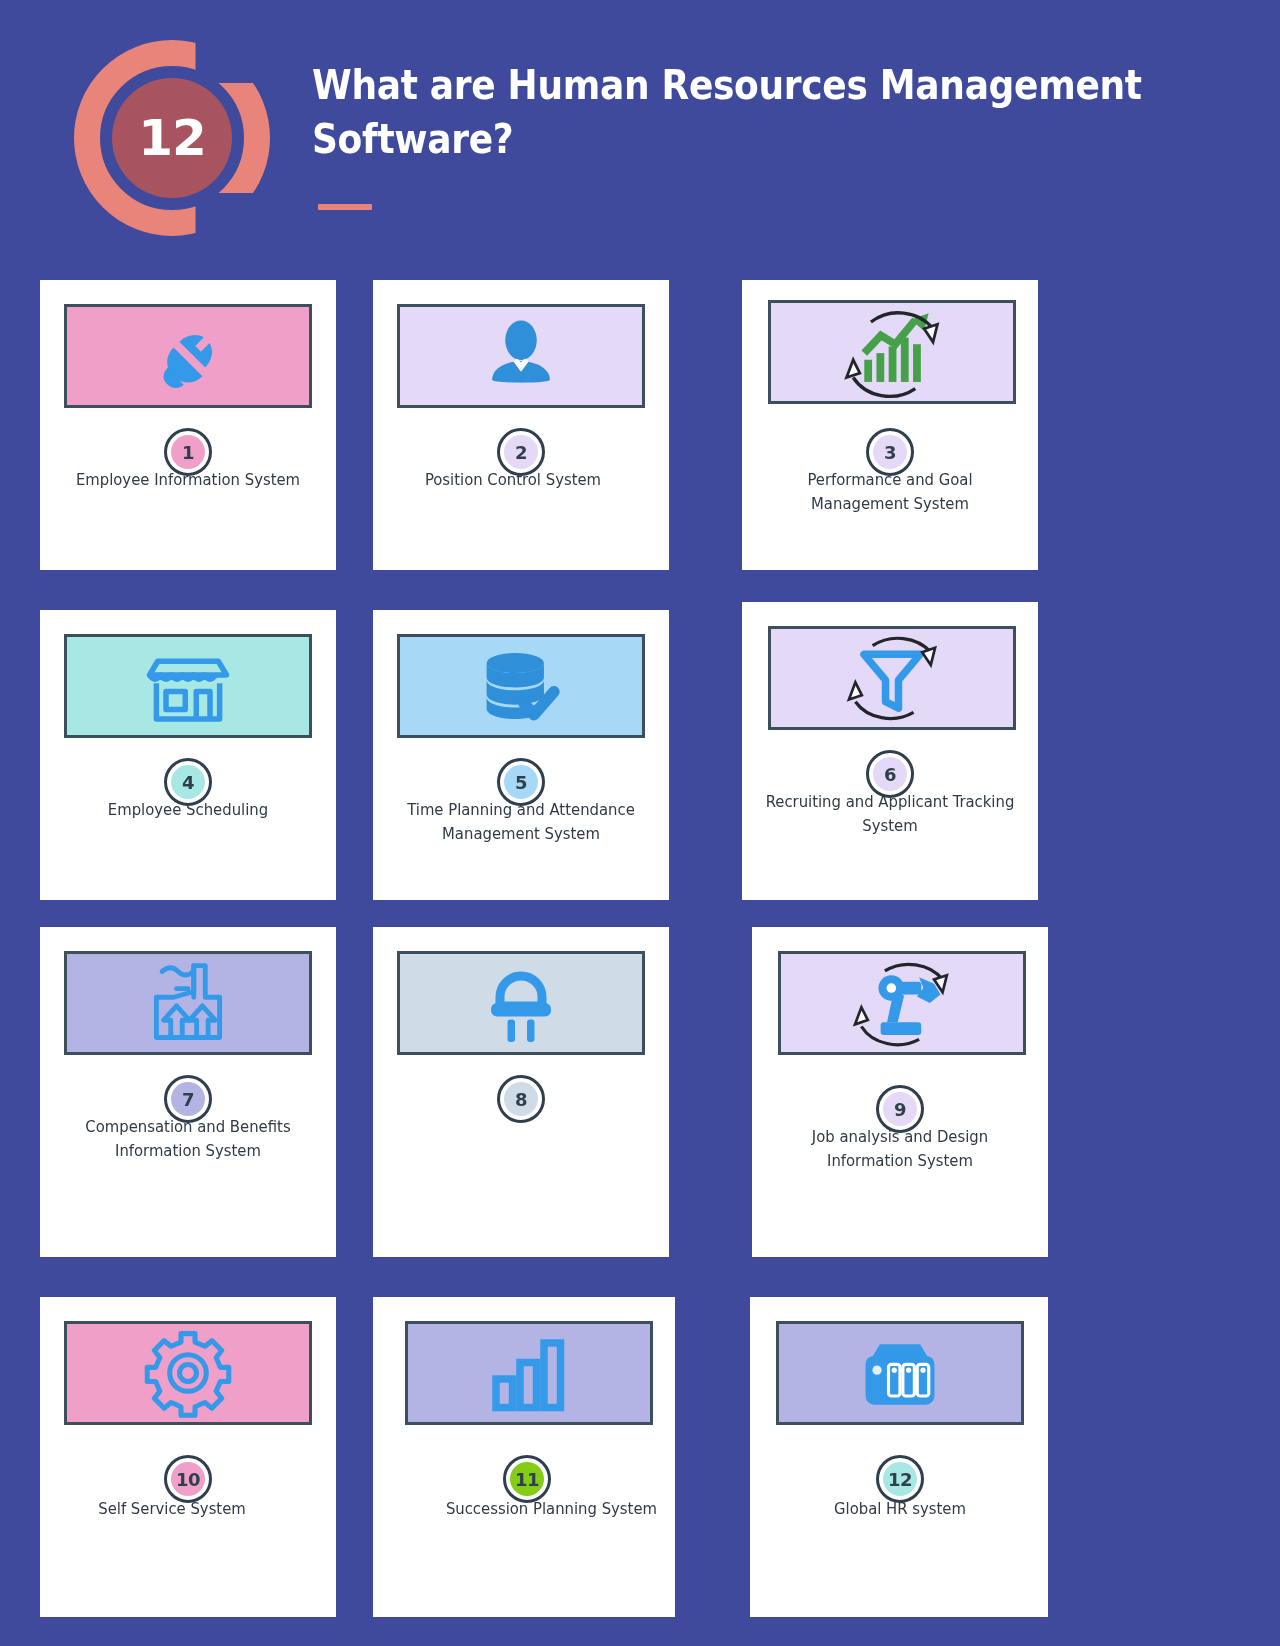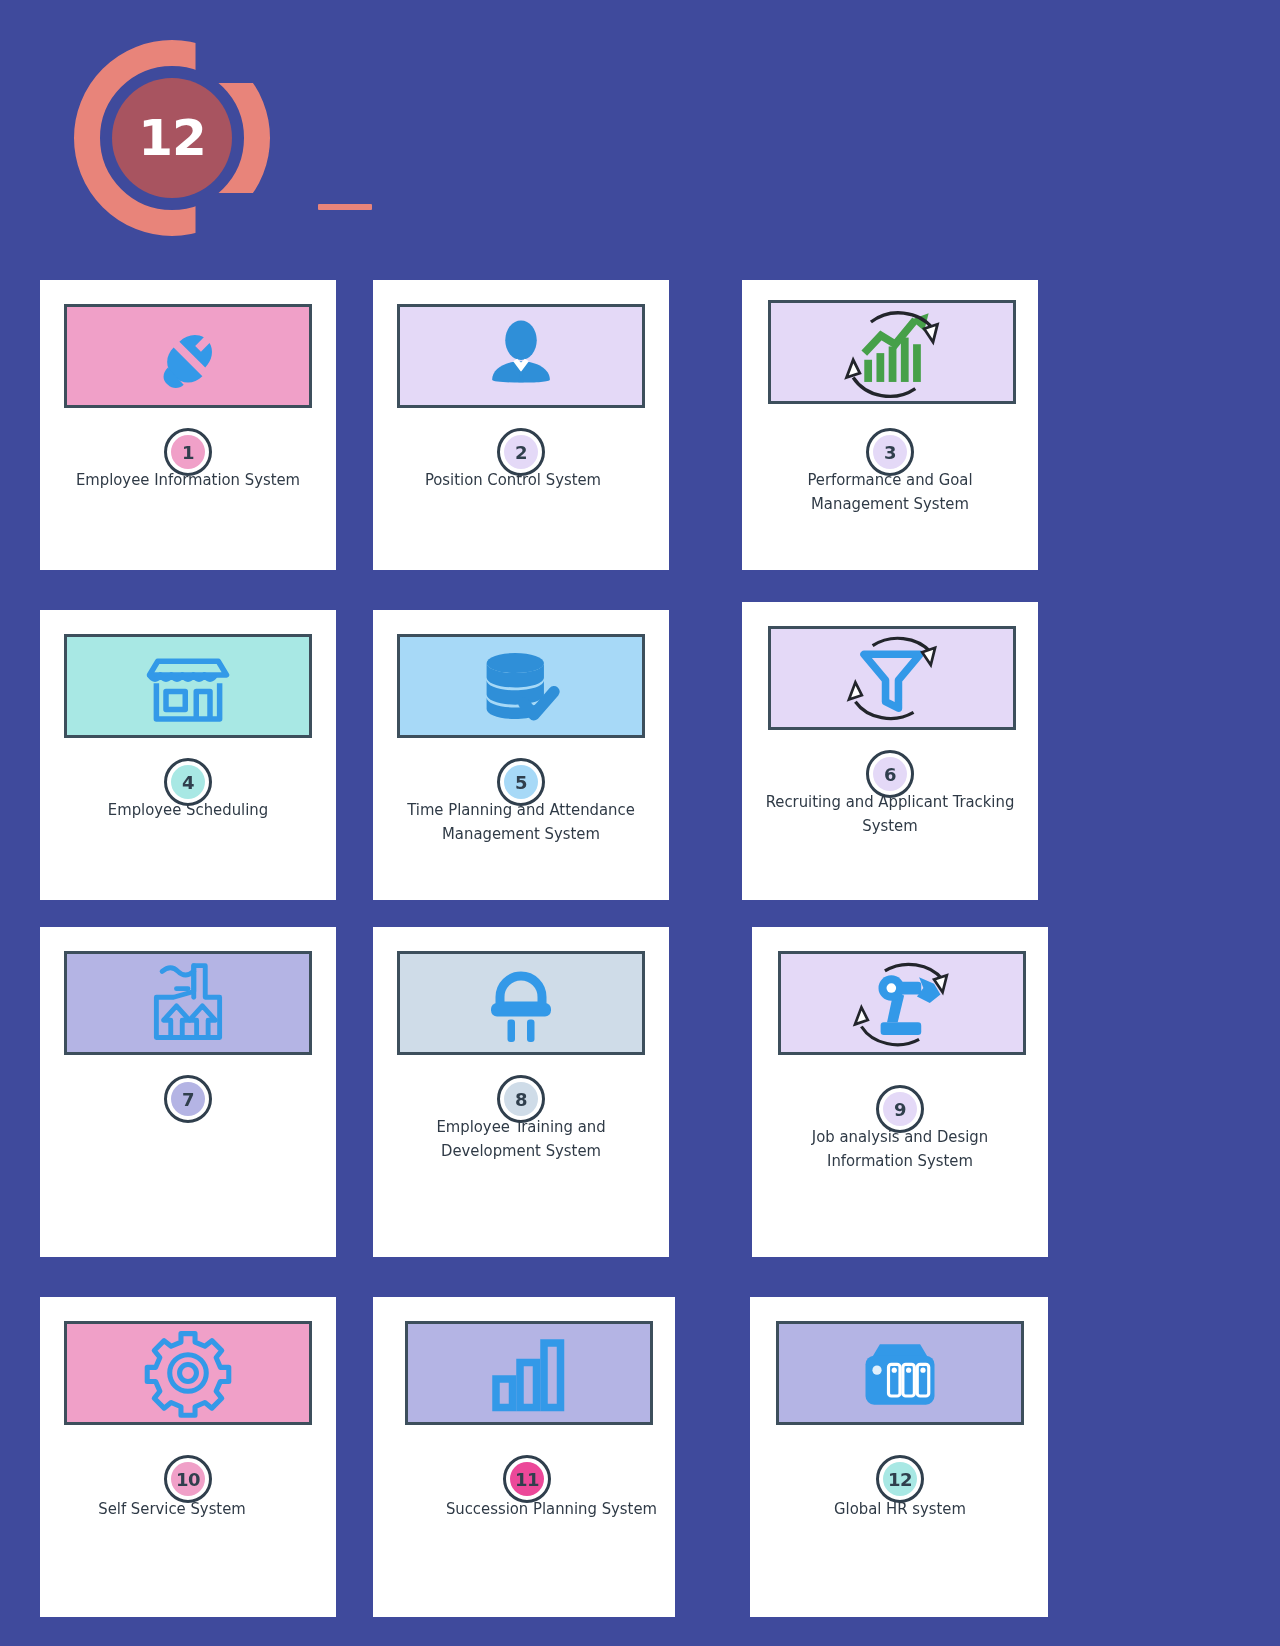--- a/index.html
+++ b/index.html
@@ -84,20 +84,21 @@
 
 <div id="page">
 
   <div class="header">
     <div class="badge-ring">
       <div class="ring-c"></div>
       <div class="ring-inner">
         <span class="ring-num">12</span>
       </div>
     </div>
+    <div class="head-title">What are Human Resources Management Software?</div>
     <div class="head-rule"></div>
   </div>
 
   <div class="grid">
       <div class="card" style="left: 40px; top: 18px; width: 296px; height: 290px;">
         <div class="panel" style="left: 24px; top: 24px; width: 248px; height: 104px; background: rgb(240, 160, 200);">
           <span>
             <svg width="92" height="92" viewBox="0 0 64 64">
         <g fill="#3399e8">
           <path d="M22 26 c-6 6 -6 14 0 20 c6 6 14 6 20 0 l-20 -20 z"></path>
@@ -222,38 +223,38 @@
           <path d="M24 20 h8"></path>
           <path d="M20 52 v-10 h-5 l9 -10 l9 10 h-5 v10"></path>
           <path d="M38 52 v-10 h-5 l9 -10 l9 10 h-5 v10"></path>
         </g>
             </svg>
           </span>
         </div>
         <div class="numwrap" style="left: 124px; top: 148px;">
           <div class="numdot" style="background: rgb(180, 180, 228);">7</div>
         </div>
+        <div class="clabel" style="left: 16px; top: 188px; width: 264px;">Compensation and Benefits Information System</div>
       </div>
       <div class="card" style="left: 373px; top: 665px; width: 296px; height: 330px;">
         <div class="panel" style="left: 24px; top: 24px; width: 248px; height: 104px; background: rgb(207, 220, 232);">
           <span>
             <svg width="80" height="84" viewBox="0 0 52 56">
         <g fill="#3399e8">
           <path d="M12 24 a14 14 0 0 1 28 0 v6 H12 z" fill="none" stroke="#3399e8" stroke-width="6"></path>
           <rect x="6" y="28" width="40" height="9" rx="4"></rect>
           <rect x="17" y="39" width="5" height="15" rx="2"></rect>
           <rect x="30" y="39" width="5" height="15" rx="2"></rect>
         </g>
             </svg>
           </span>
         </div>
         <div class="numwrap" style="left: 124px; top: 148px;">
           <div class="numdot" style="background: rgb(207, 220, 232);">8</div>
         </div>
-        <div class="clabel" style="left: 16px; top: 188px; width: 264px;">Employee Training and Development System</div>
       </div>
       <div class="card" style="left: 752px; top: 665px; width: 296px; height: 330px;">
         <div class="panel" style="left: 26px; top: 24px; width: 248px; height: 104px; background: rgb(228, 217, 247);">
           <span>
             <svg width="116" height="94" viewBox="0 0 108 88">
         <g fill="#3399e8">
           <rect x="34" y="62" width="38" height="12" rx="3"></rect>
           <path d="M40 62 l6 -28 l10 3 l-6 25 z"></path>
           <circle cx="44" cy="30" r="12"></circle>
           <rect x="48" y="24" width="24" height="12" rx="3"></rect>
@@ -295,21 +296,21 @@
             <svg width="84" height="84" viewBox="0 0 56 56">
         <g fill="none" stroke="#3399e8" stroke-width="5">
           <rect x="6" y="32" width="11" height="19"></rect>
           <rect x="22" y="21" width="11" height="30"></rect>
           <rect x="38" y="8" width="11" height="43"></rect>
         </g>
             </svg>
           </span>
         </div>
         <div class="numwrap" style="left: 130px; top: 158px;">
-          <div class="numdot" style="background: #ec4899;">11</div>
+          <div class="numdot" style="background: #84cc16;">11</div>
         </div>
         <div class="clabel" style="left: 20px; top: 200px; width: 264px; text-align: right;">Succession Planning System</div>
       </div>
       <div class="card" style="left: 750px; top: 1035px; width: 298px; height: 320px;">
         <div class="panel" style="left: 26px; top: 24px; width: 248px; height: 104px; background: rgb(180, 180, 228);">
           <span>
             <svg width="92" height="84" viewBox="0 0 64 56">
         <g fill="#3399e8">
           <path d="M12 18 l6 -10 h28 l6 10 z"></path>
           <rect x="8" y="16" width="48" height="34" rx="6"></rect>

